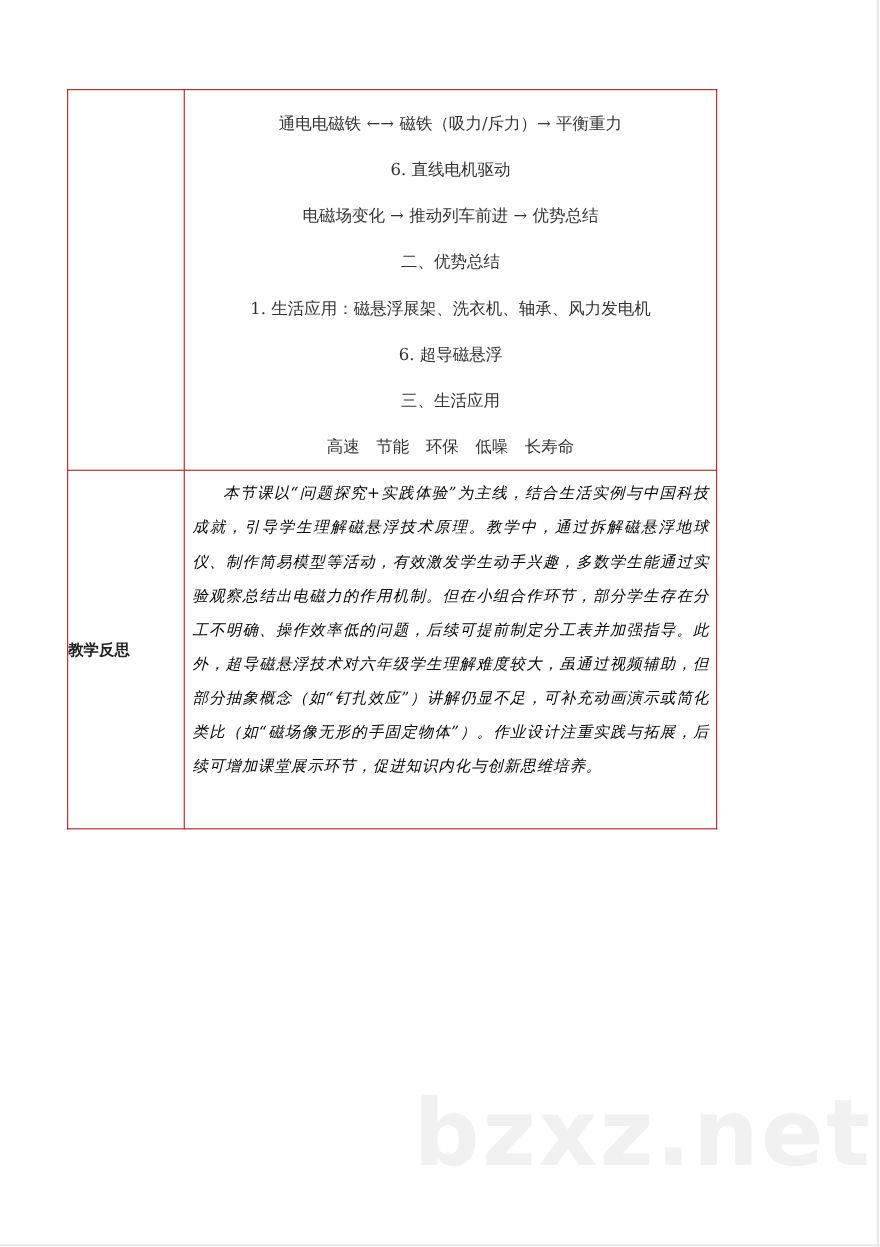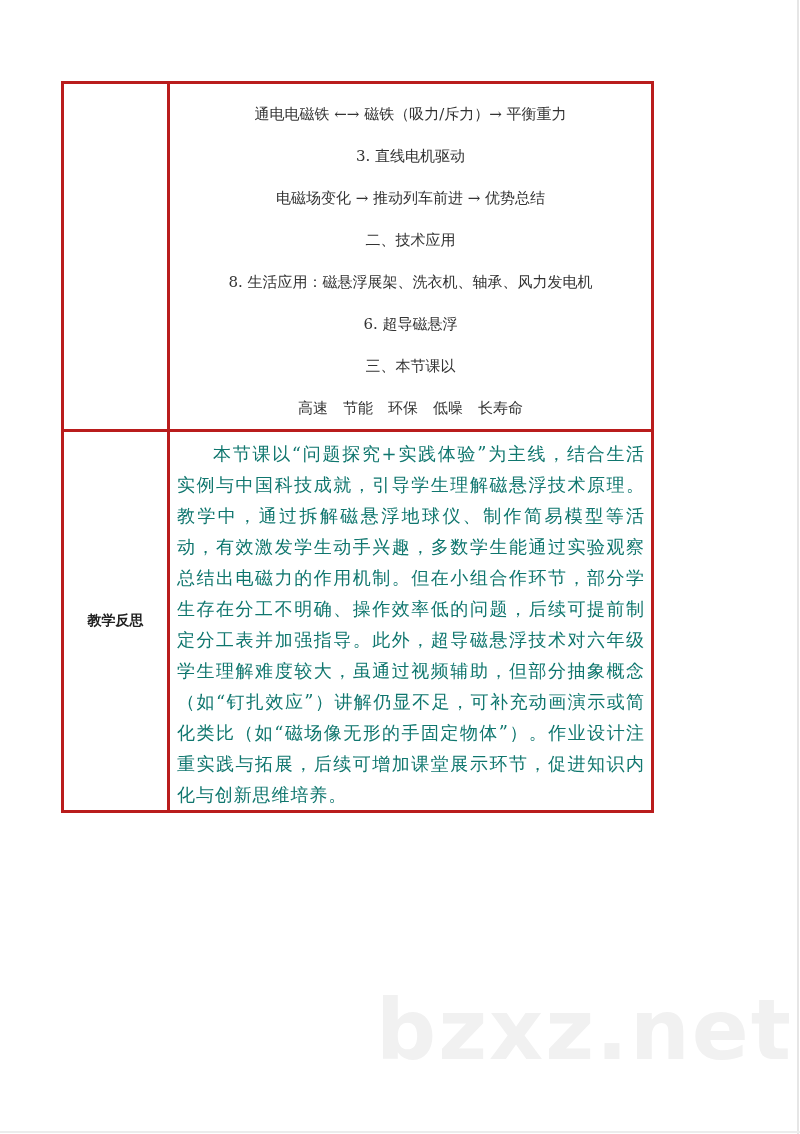--- a/index.html
+++ b/index.html
@@ -33,21 +33,21 @@
     }
     .doc-table {
       position: absolute;
       left: 61px;
       top: 81px;
       width: 591px;
       border-collapse: collapse;
       table-layout: fixed;
     }
     .doc-table td {
-      border: 3px solid #b91c1c;
+      border: 1px solid #b91c1c;
       vertical-align: top;
       padding: 0;
     }
     .col-label { width: 106px; }
     .col-content { width: 484px; }
 
     .row-diagram td { height: 342px; }
     .row-reflection td { height: 325px; }
 
     .center-block {
@@ -56,34 +56,34 @@
     .center-line {
       text-align: center;
       font-size: 15px;
       line-height: 42px;
       height: 42px;
       white-space: pre;
       color: #333;
     }
     .label-cell {
       vertical-align: middle !important;
-      text-align: center;
       font-family: "DejaVu Sans", "Liberation Sans", sans-serif;
       font-weight: bold;
       font-size: 14px;
       color: #222;
     }
     .reflection-text {
       padding: 6px 6px 0 7px;
-      font-size: 18px;
+      font-size: 14px;
       line-height: 31px;
       text-align: justify;
       text-indent: 2em;
-      color: #0f766e;
+      color: #000000;
       letter-spacing: 0.9px;
+      font-style: italic;
     }
     .watermark {
       position: absolute;
       left: 376px;
       top: 988px;
       font-family: "DejaVu Sans", "Liberation Sans", sans-serif;
       font-weight: bold;
       font-size: 84px;
       letter-spacing: 2px;
       color: #f1f1f1;
@@ -101,26 +101,26 @@
   <colgroup>
     <col class="col-label">
     <col class="col-content">
   </colgroup>
   <tbody>
       <tr class="row-diagram">
     <td class="label-cell"></td>
     <td>
       <div class="center-block">
         <div class="center-line">通电电磁铁 ←→ 磁铁（吸力/斥力）→ 平衡重力</div>
-        <div class="center-line">3. 直线电机驱动</div>
+        <div class="center-line">6. 直线电机驱动</div>
         <div class="center-line">电磁场变化 → 推动列车前进 → 优势总结</div>
-        <div class="center-line">二、技术应用</div>
-        <div class="center-line">8. 生活应用：磁悬浮展架、洗衣机、轴承、风力发电机</div>
+        <div class="center-line">二、优势总结</div>
+        <div class="center-line">1. 生活应用：磁悬浮展架、洗衣机、轴承、风力发电机</div>
         <div class="center-line">6. 超导磁悬浮</div>
-        <div class="center-line">三、本节课以</div>
+        <div class="center-line">三、生活应用</div>
         <div class="center-line">高速　节能　环保　低噪　长寿命</div>
       </div>
     </td>
   </tr>
   <tr class="row-reflection">
     <td class="label-cell">教学反思</td>
     <td>
       <div class="reflection-text">本节课以“问题探究+实践体验”为主线，结合生活实例与中国科技成就，引导学生理解磁悬浮技术原理。教学中，通过拆解磁悬浮地球仪、制作简易模型等活动，有效激发学生动手兴趣，多数学生能通过实验观察总结出电磁力的作用机制。但在小组合作环节，部分学生存在分工不明确、操作效率低的问题，后续可提前制定分工表并加强指导。此外，超导磁悬浮技术对六年级学生理解难度较大，虽通过视频辅助，但部分抽象概念（如“钉扎效应”）讲解仍显不足，可补充动画演示或简化类比（如“磁场像无形的手固定物体”）。作业设计注重实践与拓展，后续可增加课堂展示环节，促进知识内化与创新思维培养。</div>
     </td>
   </tr>

